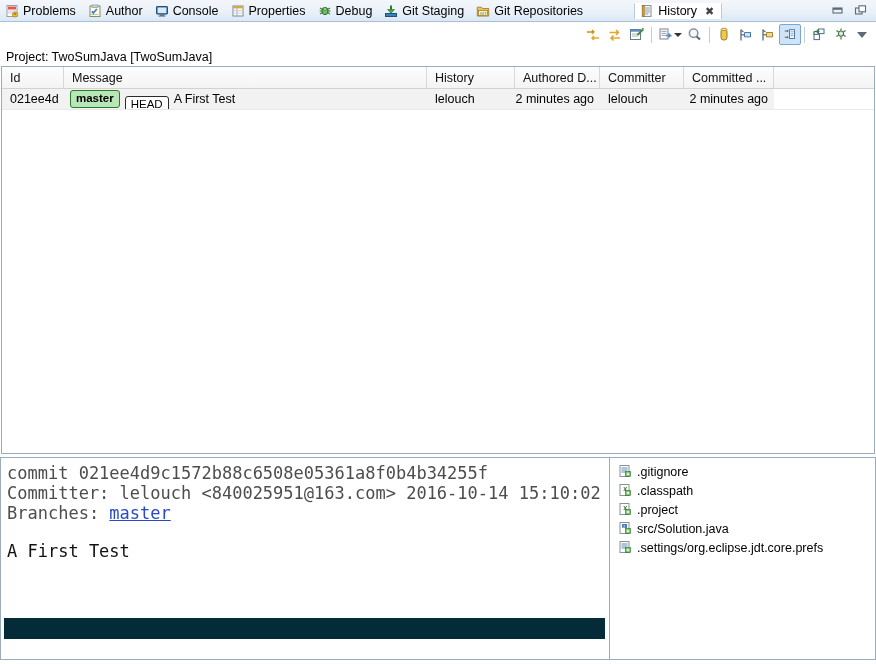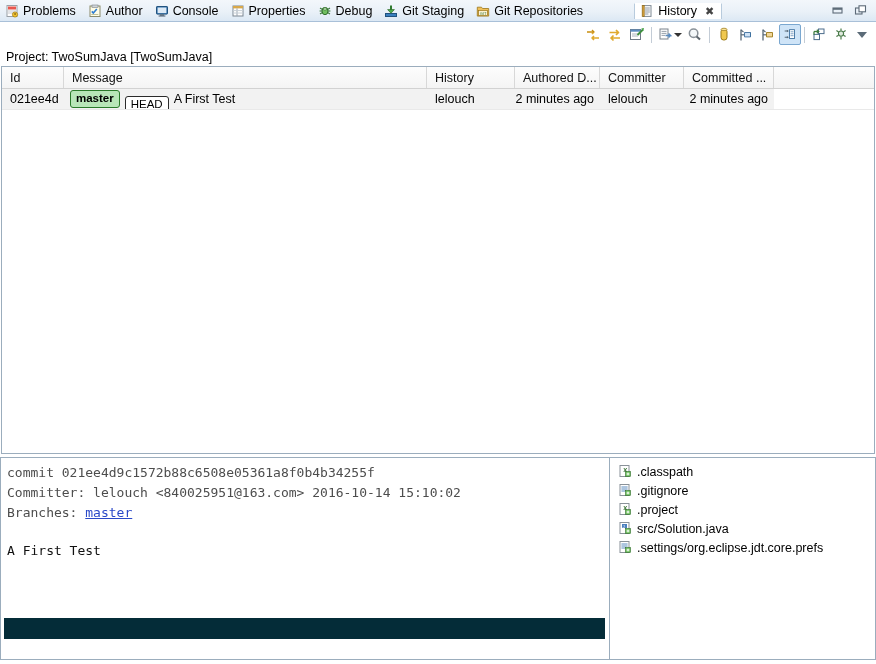--- a/index.html
+++ b/index.html
@@ -199,21 +199,21 @@
     height: 203px;
     margin-top: 3px;
   }
   .detail {
     width: 609px;
     border: 1px solid #9badbd;
     border-right: none;
     box-sizing: border-box;
     background: #ffffff;
     font-family: "DejaVu Sans Mono", monospace;
-    font-size: 13px;
+    font-size: 17px;
     color: #4d4d4d;
     padding: 5px 0 0 6px;
     position: relative;
     overflow: hidden;
   }
   .detail .dline { line-height: 20px; white-space: pre; }
   .detail .branchlink {
     color: #2a49c8;
     text-decoration: underline;
   }
@@ -536,32 +536,20 @@
 
   <div class="detail">
     <div class="dline">commit 021ee4d9c1572b88c6508e05361a8f0b4b34255f</div>
     <div class="dline">Committer: lelouch &lt;840025951@163.com&gt; 2016-10-14 15:10:02</div>
     <div class="dline"><span>Branches: </span><span class="branchlink">master</span></div>
     <div class="msgbody">A First Test</div>
     <div class="darkbar"></div>
   </div>
 
   <div class="filelist">
-
-    <div class="fitem">
-      <span class="fico">
-        <svg width="15" height="15" viewBox="0 0 15 15">
-          <rect x="2" y="1.5" width="9" height="11" fill="#ffffff" stroke="#8a9299"></rect>
-          <text x="5.2" y="8" font-size="6" fill="#2f6b2a" font-family="sans-serif" font-weight="bold">X</text>
-          <rect x="7.5" y="7.5" width="5" height="5" fill="#6fbf5e" stroke="#2f6b2a" stroke-width="0.6"></rect>
-          <path d="M10 8.6 v2.8 M8.6 10 h2.8" stroke="#ffffff" stroke-width="1"></path>
-        </svg>
-      </span>
-      <span>.classpath</span>
-    </div>
 
     <div class="fitem">
       <span class="fico">
         <svg width="15" height="15" viewBox="0 0 15 15">
           <rect x="2" y="1.5" width="9" height="11" fill="#ffffff" stroke="#8a9299"></rect>
           <line x1="3.4" y1="4" x2="9.6" y2="4" stroke="#5b8cc0"></line>
           <line x1="3.4" y1="6" x2="9.6" y2="6" stroke="#5b8cc0"></line>
           <line x1="3.4" y1="8" x2="8" y2="8" stroke="#5b8cc0"></line>
           <rect x="7.5" y="7.5" width="5" height="5" fill="#6fbf5e" stroke="#2f6b2a" stroke-width="0.6"></rect>
           <path d="M10 8.6 v2.8 M8.6 10 h2.8" stroke="#ffffff" stroke-width="1"></path>
@@ -572,20 +560,32 @@
 
     <div class="fitem">
       <span class="fico">
         <svg width="15" height="15" viewBox="0 0 15 15">
           <rect x="2" y="1.5" width="9" height="11" fill="#ffffff" stroke="#8a9299"></rect>
           <text x="5.2" y="8" font-size="6" fill="#2f6b2a" font-family="sans-serif" font-weight="bold">X</text>
           <rect x="7.5" y="7.5" width="5" height="5" fill="#6fbf5e" stroke="#2f6b2a" stroke-width="0.6"></rect>
           <path d="M10 8.6 v2.8 M8.6 10 h2.8" stroke="#ffffff" stroke-width="1"></path>
         </svg>
       </span>
+      <span>.classpath</span>
+    </div>
+
+    <div class="fitem">
+      <span class="fico">
+        <svg width="15" height="15" viewBox="0 0 15 15">
+          <rect x="2" y="1.5" width="9" height="11" fill="#ffffff" stroke="#8a9299"></rect>
+          <text x="5.2" y="8" font-size="6" fill="#2f6b2a" font-family="sans-serif" font-weight="bold">X</text>
+          <rect x="7.5" y="7.5" width="5" height="5" fill="#6fbf5e" stroke="#2f6b2a" stroke-width="0.6"></rect>
+          <path d="M10 8.6 v2.8 M8.6 10 h2.8" stroke="#ffffff" stroke-width="1"></path>
+        </svg>
+      </span>
       <span>.project</span>
     </div>
 
     <div class="fitem">
       <span class="fico">
         <svg width="15" height="15" viewBox="0 0 15 15">
           <rect x="2" y="1.5" width="9" height="11" fill="#ffffff" stroke="#8a9299"></rect>
           <path d="M4 3 h5 v4 h-5 z" fill="#4a7fbe"></path>
           <text x="4.4" y="6.6" font-size="4.4" fill="#ffffff" font-family="sans-serif">J</text>
           <rect x="7.5" y="7.5" width="5" height="5" fill="#6fbf5e" stroke="#2f6b2a" stroke-width="0.6"></rect>

